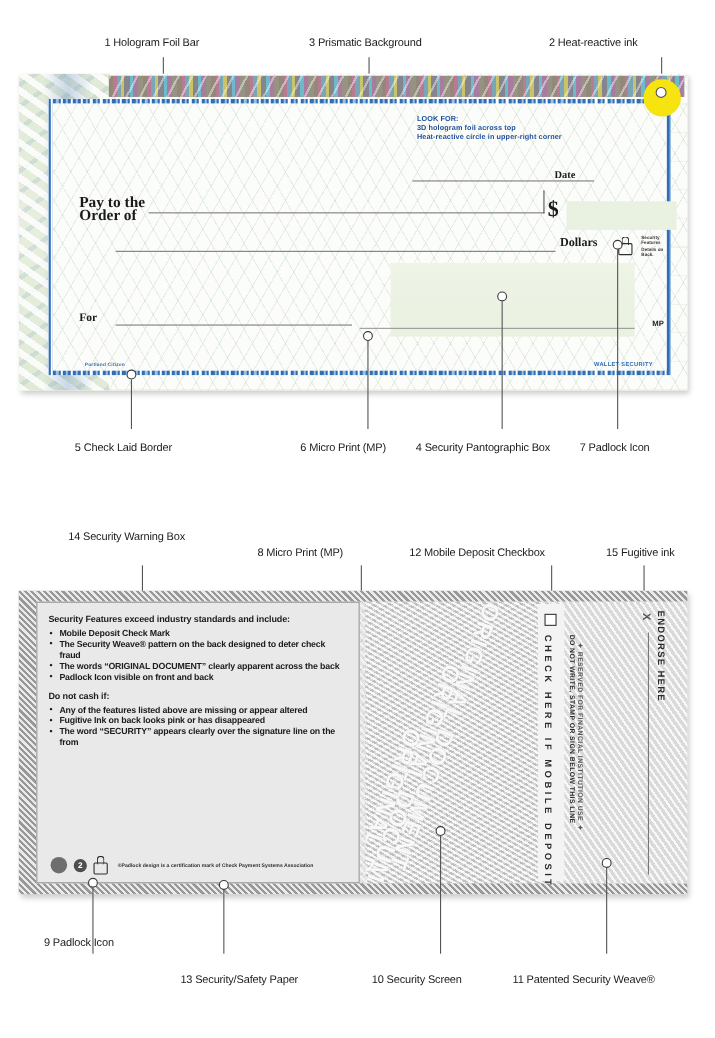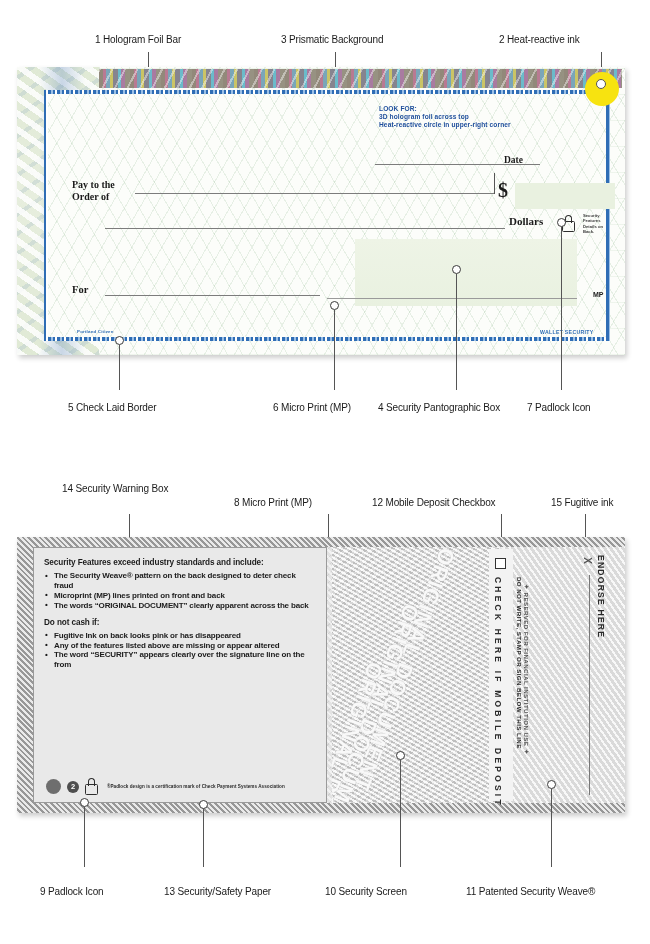--- a/index.html
+++ b/index.html
@@ -123,21 +123,21 @@
   .ck-text { position: absolute; font-family: "Liberation Serif", serif; color: #1a1a1a; }
   .ck-line { position: absolute; height: 1px; background: #7c7c7c; }
 
   #front-check .lookfor {
     position:absolute; left: 362px; top: 38px;
     font-family:"Liberation Sans", sans-serif;
     font-size: 6.6px; line-height: 8.2px;
     color:#1f4f9c; font-weight:700; letter-spacing:0.1px;
   }
   #front-check .paytothe {
-    left: 55px; top: 112px; font-size: 10px; font-weight: 700; line-height: 11.5px;
+    left: 55px; top: 112px; font-size: 14px; font-weight: 700; line-height: 11.5px;
   }
   #front-check .date-lbl { left: 487px; top: 88px; font-size: 9.5px; font-weight:700; }
   #front-check .dollars-lbl { left: 492px; top: 148px; font-size: 11px; font-weight:700; }
   #front-check .for-lbl { left: 55px; top: 217px; font-size: 10.5px; font-weight:700; }
   #front-check .dollar-sign { left: 481px; top: 112px; font-size: 20px; font-weight:700; }
   #front-check .mp-mark {
     position:absolute; left: 576px; top: 224px;
     font-family:"Liberation Sans", sans-serif;
     font-size: 7px; font-weight: 900; color:#222;
   }
@@ -422,29 +422,30 @@
 
   <div id="back-check">
     <div class="paper"></div>
     <div class="safety-edge-t"></div>
     <div class="safety-edge-b"></div>
     <div class="safety-edge-l"></div>
 
     <div id="warn-box">
       <div class="hd">Security Features exceed industry standards and include:</div>
       <ul>
+        <li>Mobile Deposit Check Mark</li>
         <li>The Security Weave® pattern on the back designed to deter check fraud</li>
-        <li>Microprint (MP) lines printed on front and back</li>
         <li>The words “ORIGINAL DOCUMENT” clearly apparent across the back</li>
+        <li>Padlock Icon visible on front and back</li>
       </ul>
       <div class="gap"></div>
       <div class="hd">Do not cash if:</div>
       <ul>
+        <li>Any of the features listed above are missing or appear altered</li>
         <li>Fugitive Ink on back looks pink or has disappeared</li>
-        <li>Any of the features listed above are missing or appear altered</li>
         <li>The word “SECURITY” appears clearly over the signature line on the from</li>
       </ul>
 
       <div id="warn-footer">
         <div class="circ1"></div>
         <div class="circ2">2</div>
         <div class="lockwrap">
           <div class="padlock" style="left:0; top:0;">
             <div class="shackle"></div>
             <div class="body"></div>
@@ -470,27 +471,27 @@
   <div id="mob-checkbox" style="top:558px;"></div>
   <div class="vert" id="mob-label" style="top:577px;">CHECK HERE IF MOBILE DEPOSIT</div>
   <div class="vert" id="nowrite-1" style="top:577px;">DO NOT WRITE, STAMP OR SIGN BELOW THIS LINE</div>
   <div class="vert" id="nowrite-2" style="top:583px;">✦ RESERVED FOR FINANCIAL INSTITUTION USE ✦</div>
   <div class="vert" id="endorse-here" style="top:555px;">ENDORSE HERE</div>
   <div id="endorse-line" style="top:575px;"></div>
   <div id="endorse-x" style="top:555px;">X</div>
 
   <div class="dot" style="left:80px; top:798px;"></div>
   <div class="leader" style="left:84px; top:807px; height:60px;"></div>
-  <div class="callout" style="left:40px; top:886px;">9 Padlock Icon</div>
+  <div class="callout" style="left:40px; top:852px;">9 Padlock Icon</div>
 
   <div class="dot" style="left:199px; top:800px;"></div>
   <div class="leader" style="left:203px; top:809px; height:58px;"></div>
   <div class="callout" style="left:164px; top:886px;">13 Security/Safety Paper</div>
 
   <div class="dot" style="left:396px; top:751px;"></div>
   <div class="leader" style="left:400px; top:760px; height:107px;"></div>
-  <div class="callout" style="left:325px; top:886px;">10 Security Screen</div>
+  <div class="callout" style="left:338px; top:886px;">10 Security Screen</div>
 
   <div class="dot" style="left:547px; top:780px;"></div>
   <div class="leader" style="left:551px; top:789px; height:78px;"></div>
   <div class="callout" style="left:466px; top:886px;">11 Patented Security Weave®</div>
 
 </div>
 
 </body></html>

